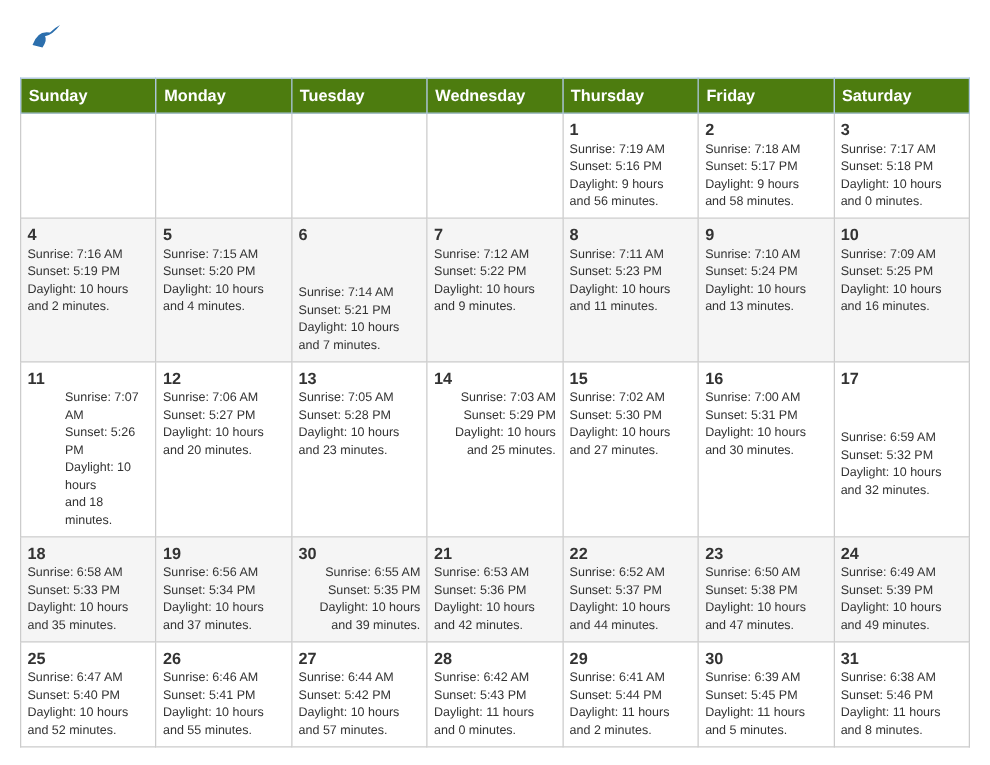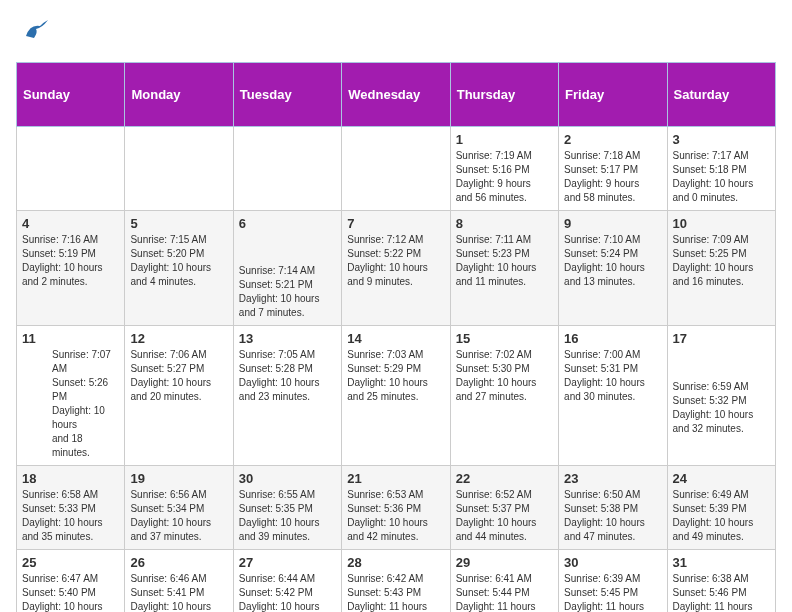--- a/index.html
+++ b/index.html
@@ -47,24 +47,24 @@
       font-size: 16px;
       color: #333;
       font-weight: bold;
     }
     table {
       width: 100%;
       border-collapse: collapse;
       table-layout: fixed;
     }
     thead tr th {
-      background-color: #a21caf;
+      background-color: #4d7c0f;
       color: #fff;
       text-align: left;
-      padding: 24px 6px;
+      padding: 6px 6px;
       font-size: 13px;
       font-weight: bold;
       border: 1px solid #aac4e0;
     }
     tbody tr td {
       border: 1px solid #ccc;
       vertical-align: top;
       padding: 5px 5px;
       font-size: 10.5px;
       color: #333;
@@ -218,21 +218,21 @@
         </td>
         <td>
           <span class="day-number">13</span>
           <div class="day-info" style="white-space: pre-line;">Sunrise: 7:05 AM
 Sunset: 5:28 PM
 Daylight: 10 hours
 and 23 minutes.</div>
         </td>
         <td>
           <span class="day-number">14</span>
-          <div class="day-info" style="white-space: pre-line;">Sunrise: 7:03 AM
+          <div class="day-info" style="white-space: pre-line; text-align: right;">Sunrise: 7:03 AM
 Sunset: 5:29 PM
 Daylight: 10 hours
 and 25 minutes.</div>
         </td>
         <td>
           <span class="day-number">15</span>
           <div class="day-info" style="white-space: pre-line;">Sunrise: 7:02 AM
 Sunset: 5:30 PM
 Daylight: 10 hours
 and 27 minutes.</div>
@@ -262,21 +262,21 @@
         </td>
         <td>
           <span class="day-number">19</span>
           <div class="day-info" style="white-space: pre-line;">Sunrise: 6:56 AM
 Sunset: 5:34 PM
 Daylight: 10 hours
 and 37 minutes.</div>
         </td>
         <td>
           <span class="day-number">30</span>
-          <div class="day-info" style="white-space: pre-line;">Sunrise: 6:55 AM
+          <div class="day-info" style="white-space: pre-line; text-align: right;">Sunrise: 6:55 AM
 Sunset: 5:35 PM
 Daylight: 10 hours
 and 39 minutes.</div>
         </td>
         <td>
           <span class="day-number">21</span>
           <div class="day-info" style="white-space: pre-line;">Sunrise: 6:53 AM
 Sunset: 5:36 PM
 Daylight: 10 hours
 and 42 minutes.</div>

